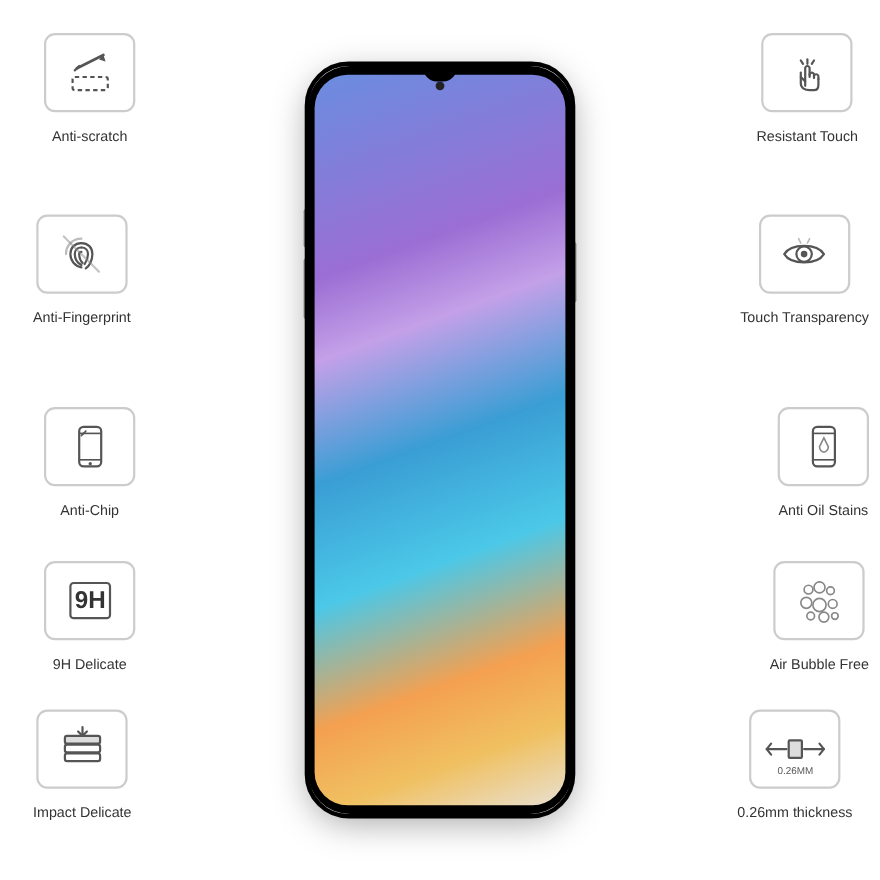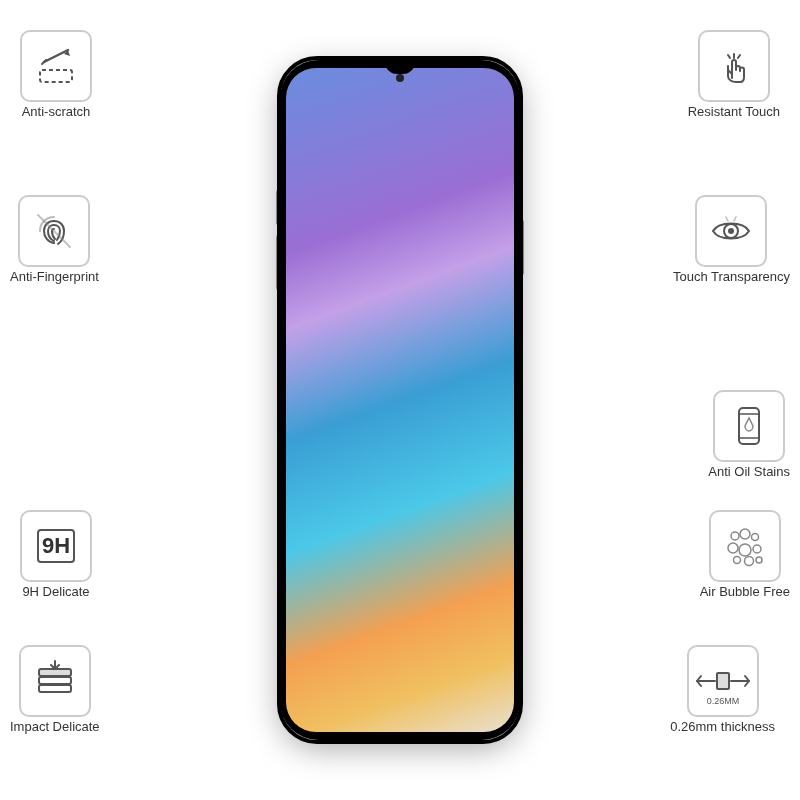--- a/index.html
+++ b/index.html
@@ -118,25 +118,26 @@
       background: #888;
       border-radius: 2px 0 0 2px;
     }
 
     
     .feature {
       position: absolute;
       display: flex;
       flex-direction: column;
       align-items: center;
-      gap: 2px;
+      gap: 14px;
+      margin-left: 20px;
     }
 
     .feature-icon-box {
-      width: 72px;
+      width: 83px;
       height: 72px;
       border: 2px solid #ccc;
       border-radius: 10px;
       display: flex;
       align-items: center;
       justify-content: center;
       background: #fff;
     }
 
     .feature-label {
@@ -150,21 +151,21 @@
     
     .feat-antiscratch { left: 20px; top: 30px; }
     .feat-fingerprint { left: 10px; top: 195px; justify-content: flex-end; }
     .feat-antichip    { left: 20px; top: 370px; }
     .feat-9h          { left: 20px; top: 510px; }
     .feat-impact      { left: 10px; top: 645px; }
 
     
     .feat-touch       { right: 20px; top: 30px; }
     .feat-transparency{ right: 10px; top: 195px; }
-    .feat-oilstains   { right: 10px; top: 390px; }
+    .feat-oilstains   { right: 10px; top: 370px; }
     .feat-airbubble   { right: 10px; top: 510px; }
     .feat-thickness   { right: 25px; top: 645px; justify-content: center; }
 
     
     svg {
       overflow: visible;
     }
   </style>
 </head>
 <body>
@@ -194,20 +195,34 @@
         <path d="M24 22 C22 22 22 23 22 24 C22 27 23 30 25 32" fill="none" stroke="#555" stroke-width="2" stroke-linecap="round"></path>
         <path d="M24 14 C30 14 34 18 34 24 C34 30 31 35 28 37" fill="none" stroke="#555" stroke-width="2" stroke-linecap="round"></path>
         <path d="M24 18 C28 18 30 21 30 24 C30 27 29 30 27 33" fill="none" stroke="#555" stroke-width="2" stroke-linecap="round"></path>
 
         <line x1="8" y1="8" x2="40" y2="40" stroke="#888" stroke-width="2" stroke-linecap="round" opacity="0.5"></line>
       </svg>
     </div>
     <span class="feature-label">Anti-Fingerprint</span>
   </div>
 
+  <div class="feature feat-antichip">
+    <div class="feature-icon-box">
+      <svg width="48" height="48" viewBox="0 0 48 48">
+
+        <rect x="14" y="6" width="20" height="36" rx="4" fill="none" stroke="#555" stroke-width="2"></rect>
+        <line x1="14" y1="12" x2="34" y2="12" stroke="#555" stroke-width="1.5"></line>
+        <line x1="14" y1="36" x2="34" y2="36" stroke="#555" stroke-width="1.5"></line>
+        <circle cx="24" cy="39.5" r="1.5" fill="#555"></circle>
+
+        <polyline points="20,10 16,14" stroke="#555" stroke-width="1.5" stroke-linecap="round"></polyline>
+      </svg>
+    </div>
+    <span class="feature-label">Anti-Chip</span>
+  </div>
 
   <div class="feature feat-9h">
     <div class="feature-icon-box">
       <svg width="48" height="48" viewBox="0 0 48 48">
         <rect x="6" y="8" width="36" height="32" rx="3" fill="none" stroke="#555" stroke-width="2"></rect>
         <text x="24" y="31" font-size="22" font-weight="bold" fill="#333" text-anchor="middle" font-family="Arial">9H</text>
       </svg>
     </div>
     <span class="feature-label">9H Delicate</span>
   </div>

